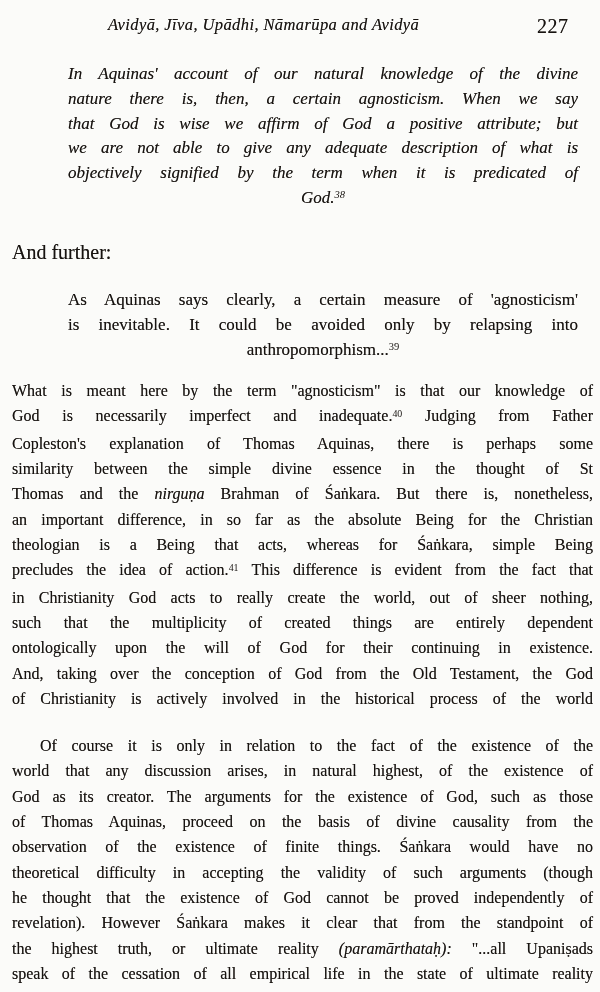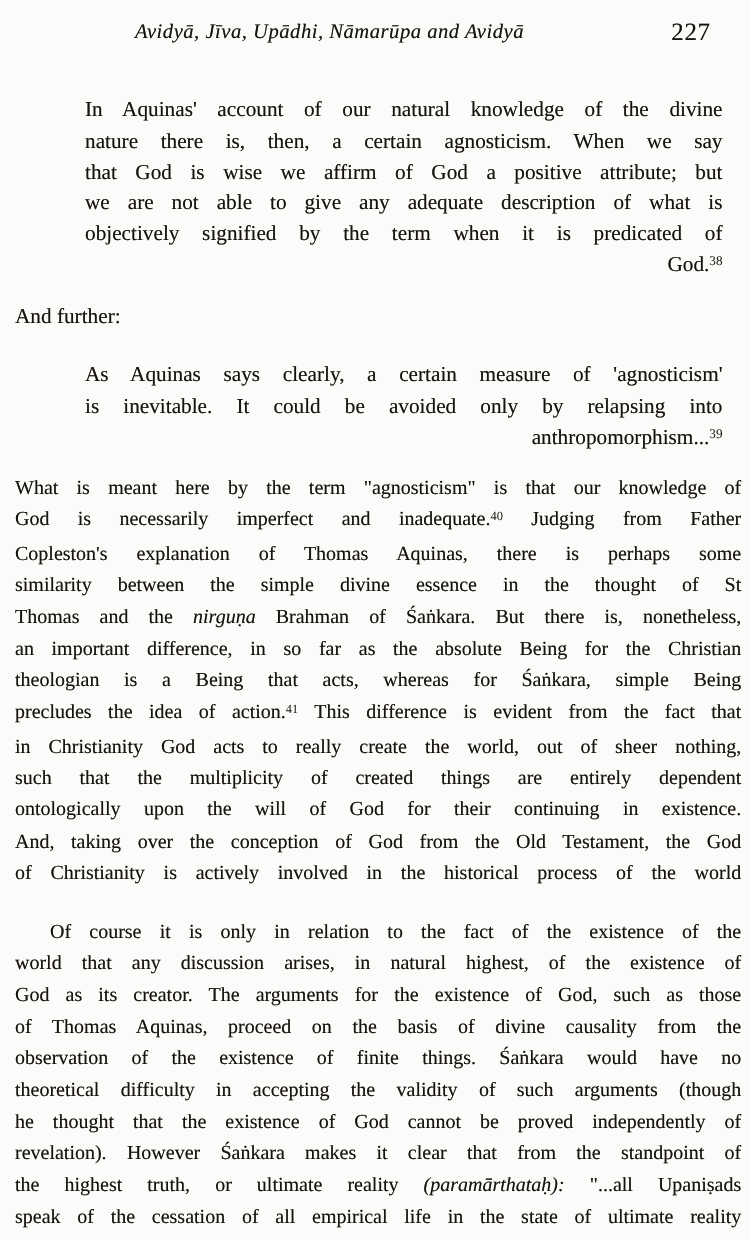--- a/index.html
+++ b/index.html
@@ -10,28 +10,28 @@
     font-family:"Liberation Serif","DejaVu Serif",serif;
     color:#171310;
     overflow:hidden;
     text-shadow:0 0 0.45px rgba(23,19,16,0.55);
   }
   .hdr{position:absolute;top:15px;left:0;right:0;height:22px;font-size:16.5px;}
   .hdr .title{position:absolute;left:108px;top:0;font-style:italic;letter-spacing:0.4px;white-space:nowrap;}
   .hdr .pgnum{position:absolute;left:537px;top:0;font-size:20px;letter-spacing:0.5px;font-family:Liberation Serif, serif;}
   .blk{position:absolute;}
   .quote{left:68px;width:510px;font-size:17px;line-height:24.8px;}
-  .q1{top:76px;}
-  .leadin{top:240px;left:12px;font-size:17px;line-height:25px;}
+  .q1{top:62px;font-style:italic;}
+  .leadin{top:240px;left:12px;font-size:20px;line-height:25px;}
   .q2{top:288px;}
   .para{left:12px;width:581px;font-size:16px;line-height:25.35px;}
   .p1{top:378px;}
   .p2{top:733px;}
   .tline{text-align:justify;text-align-last:justify;}
-  .tline.nojust{text-align:right;text-align-last:auto;}
+  .tline.nojust{text-align:center;text-align-last:auto;}
   .it{font-style:italic;}
   .sup{font-size:0.62em;position:relative;top:-0.45em;text-shadow:none;}
 </style>
 </head>
 <body>
 
 <div class="page">
 
   <div class="hdr">
     <span class="title">Avidyā, Jīva, Upādhi, Nāmarūpa and Avidyā</span>

